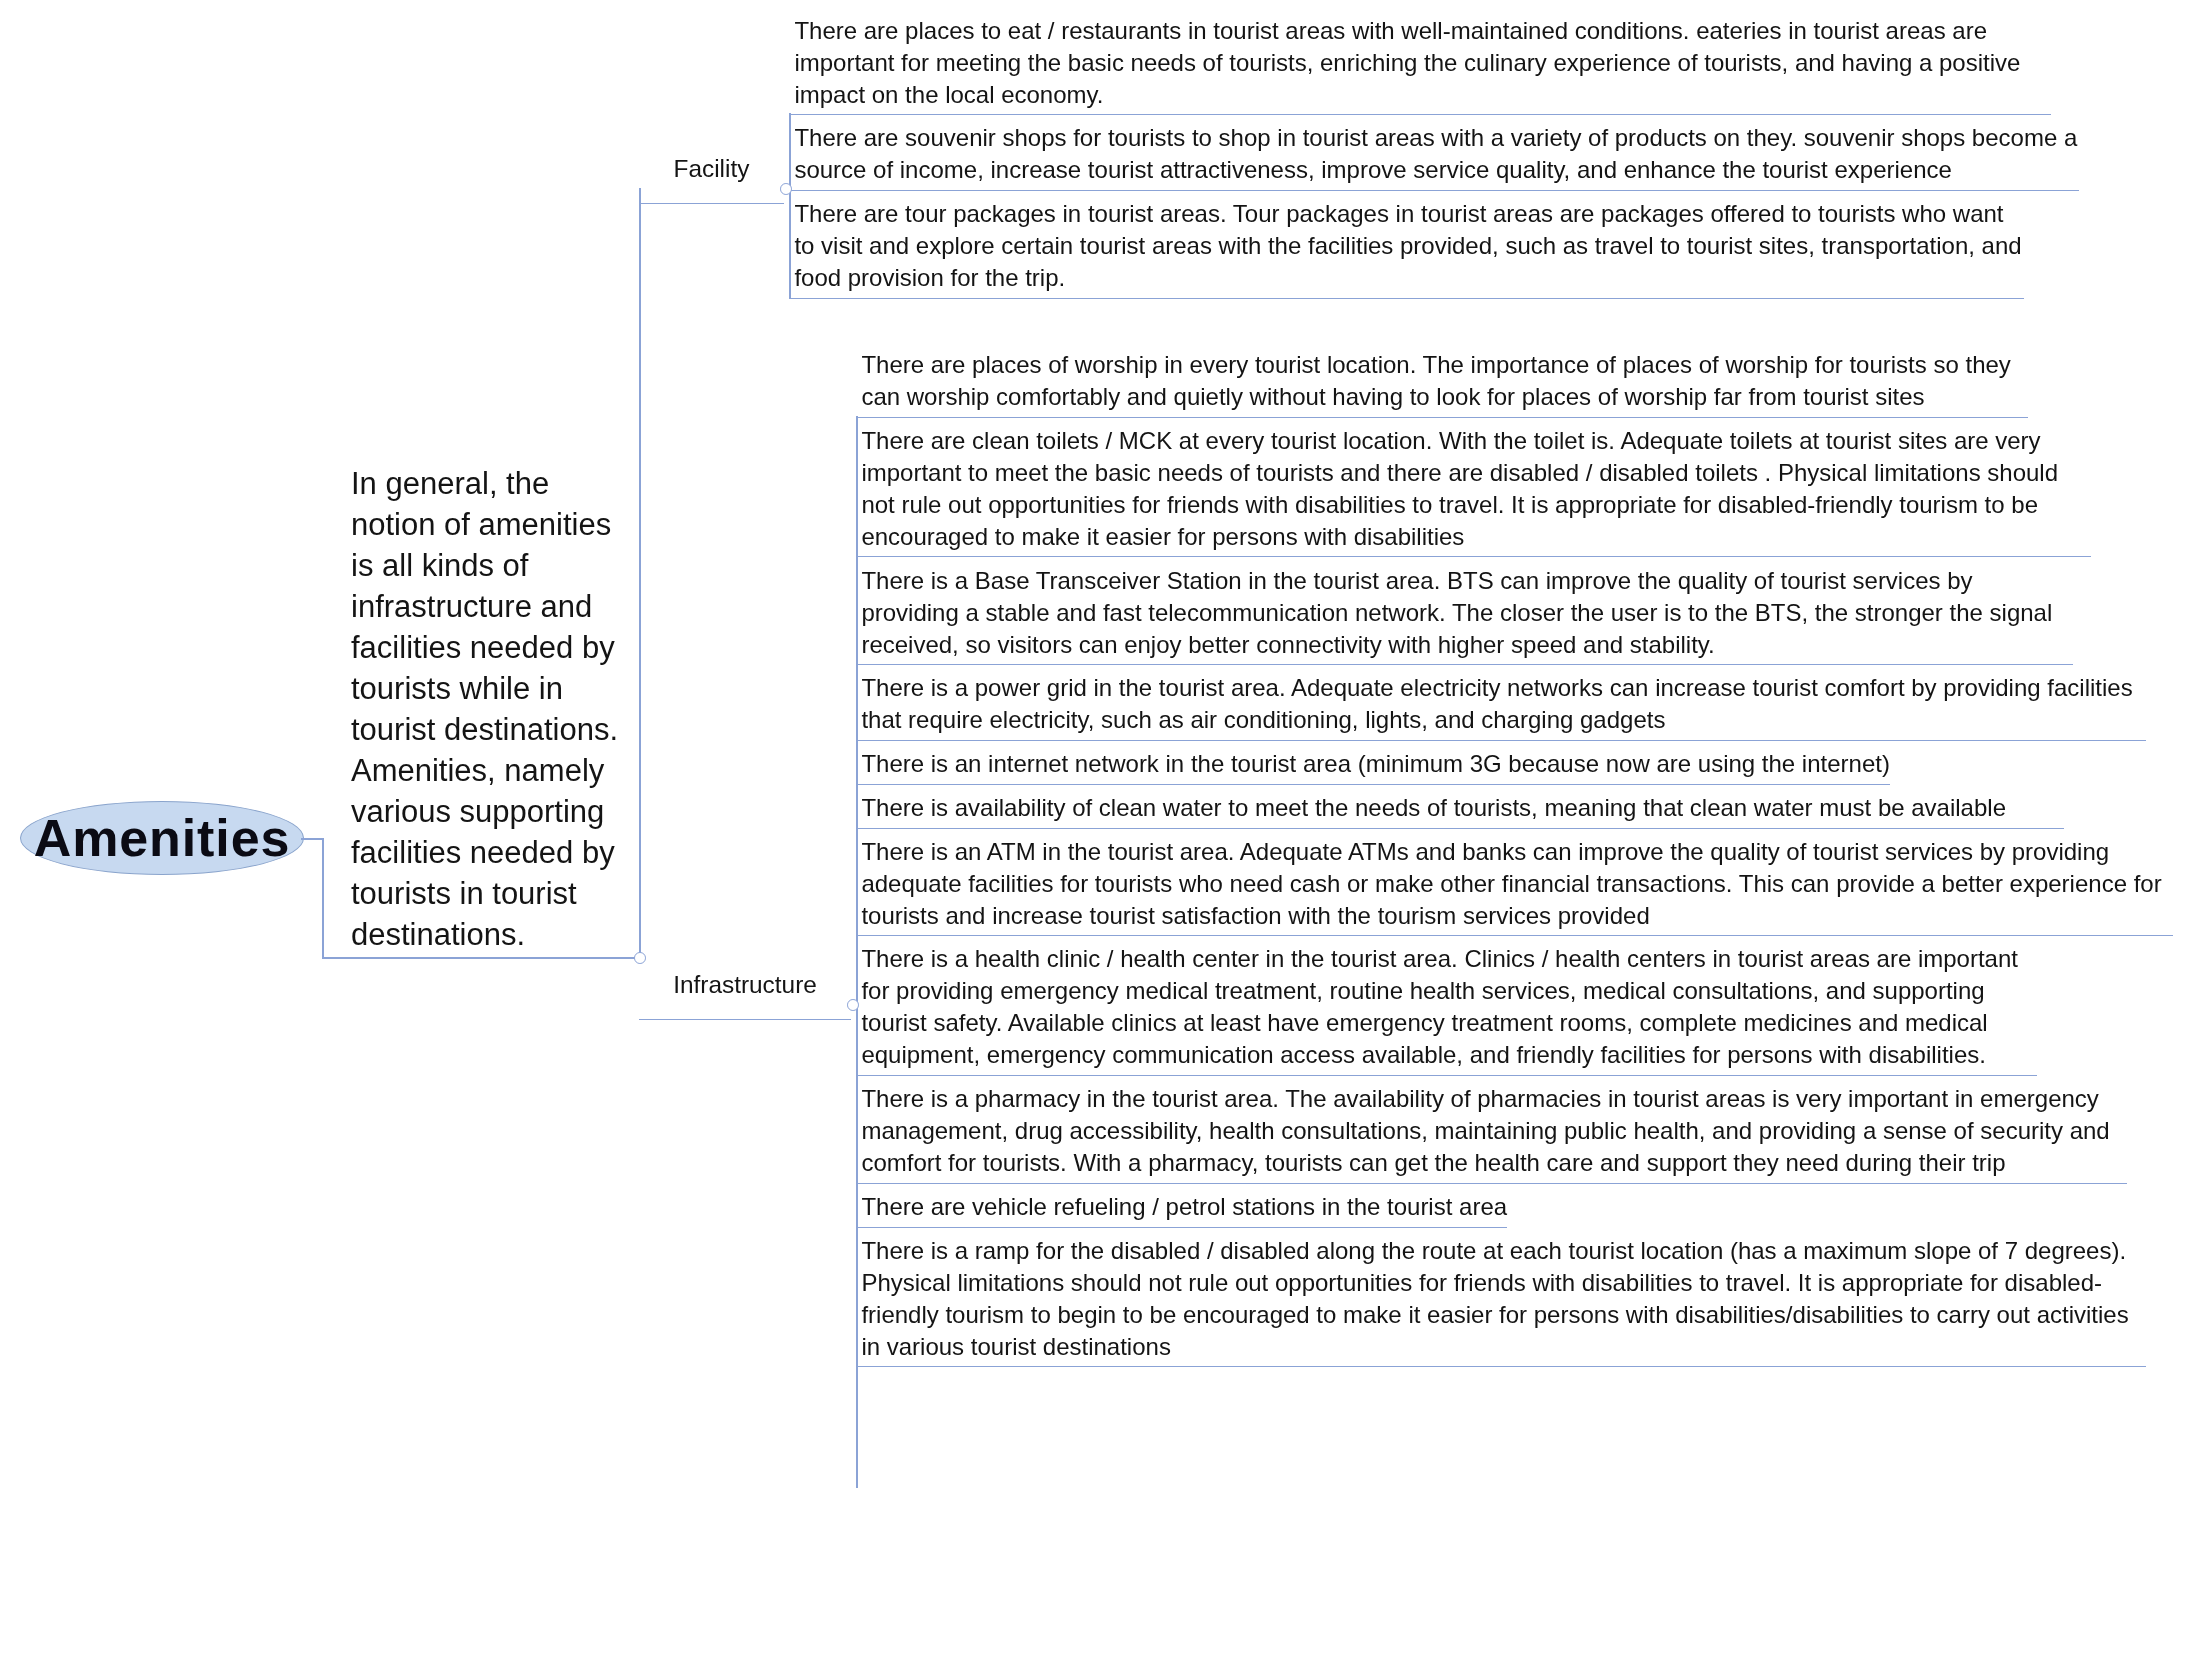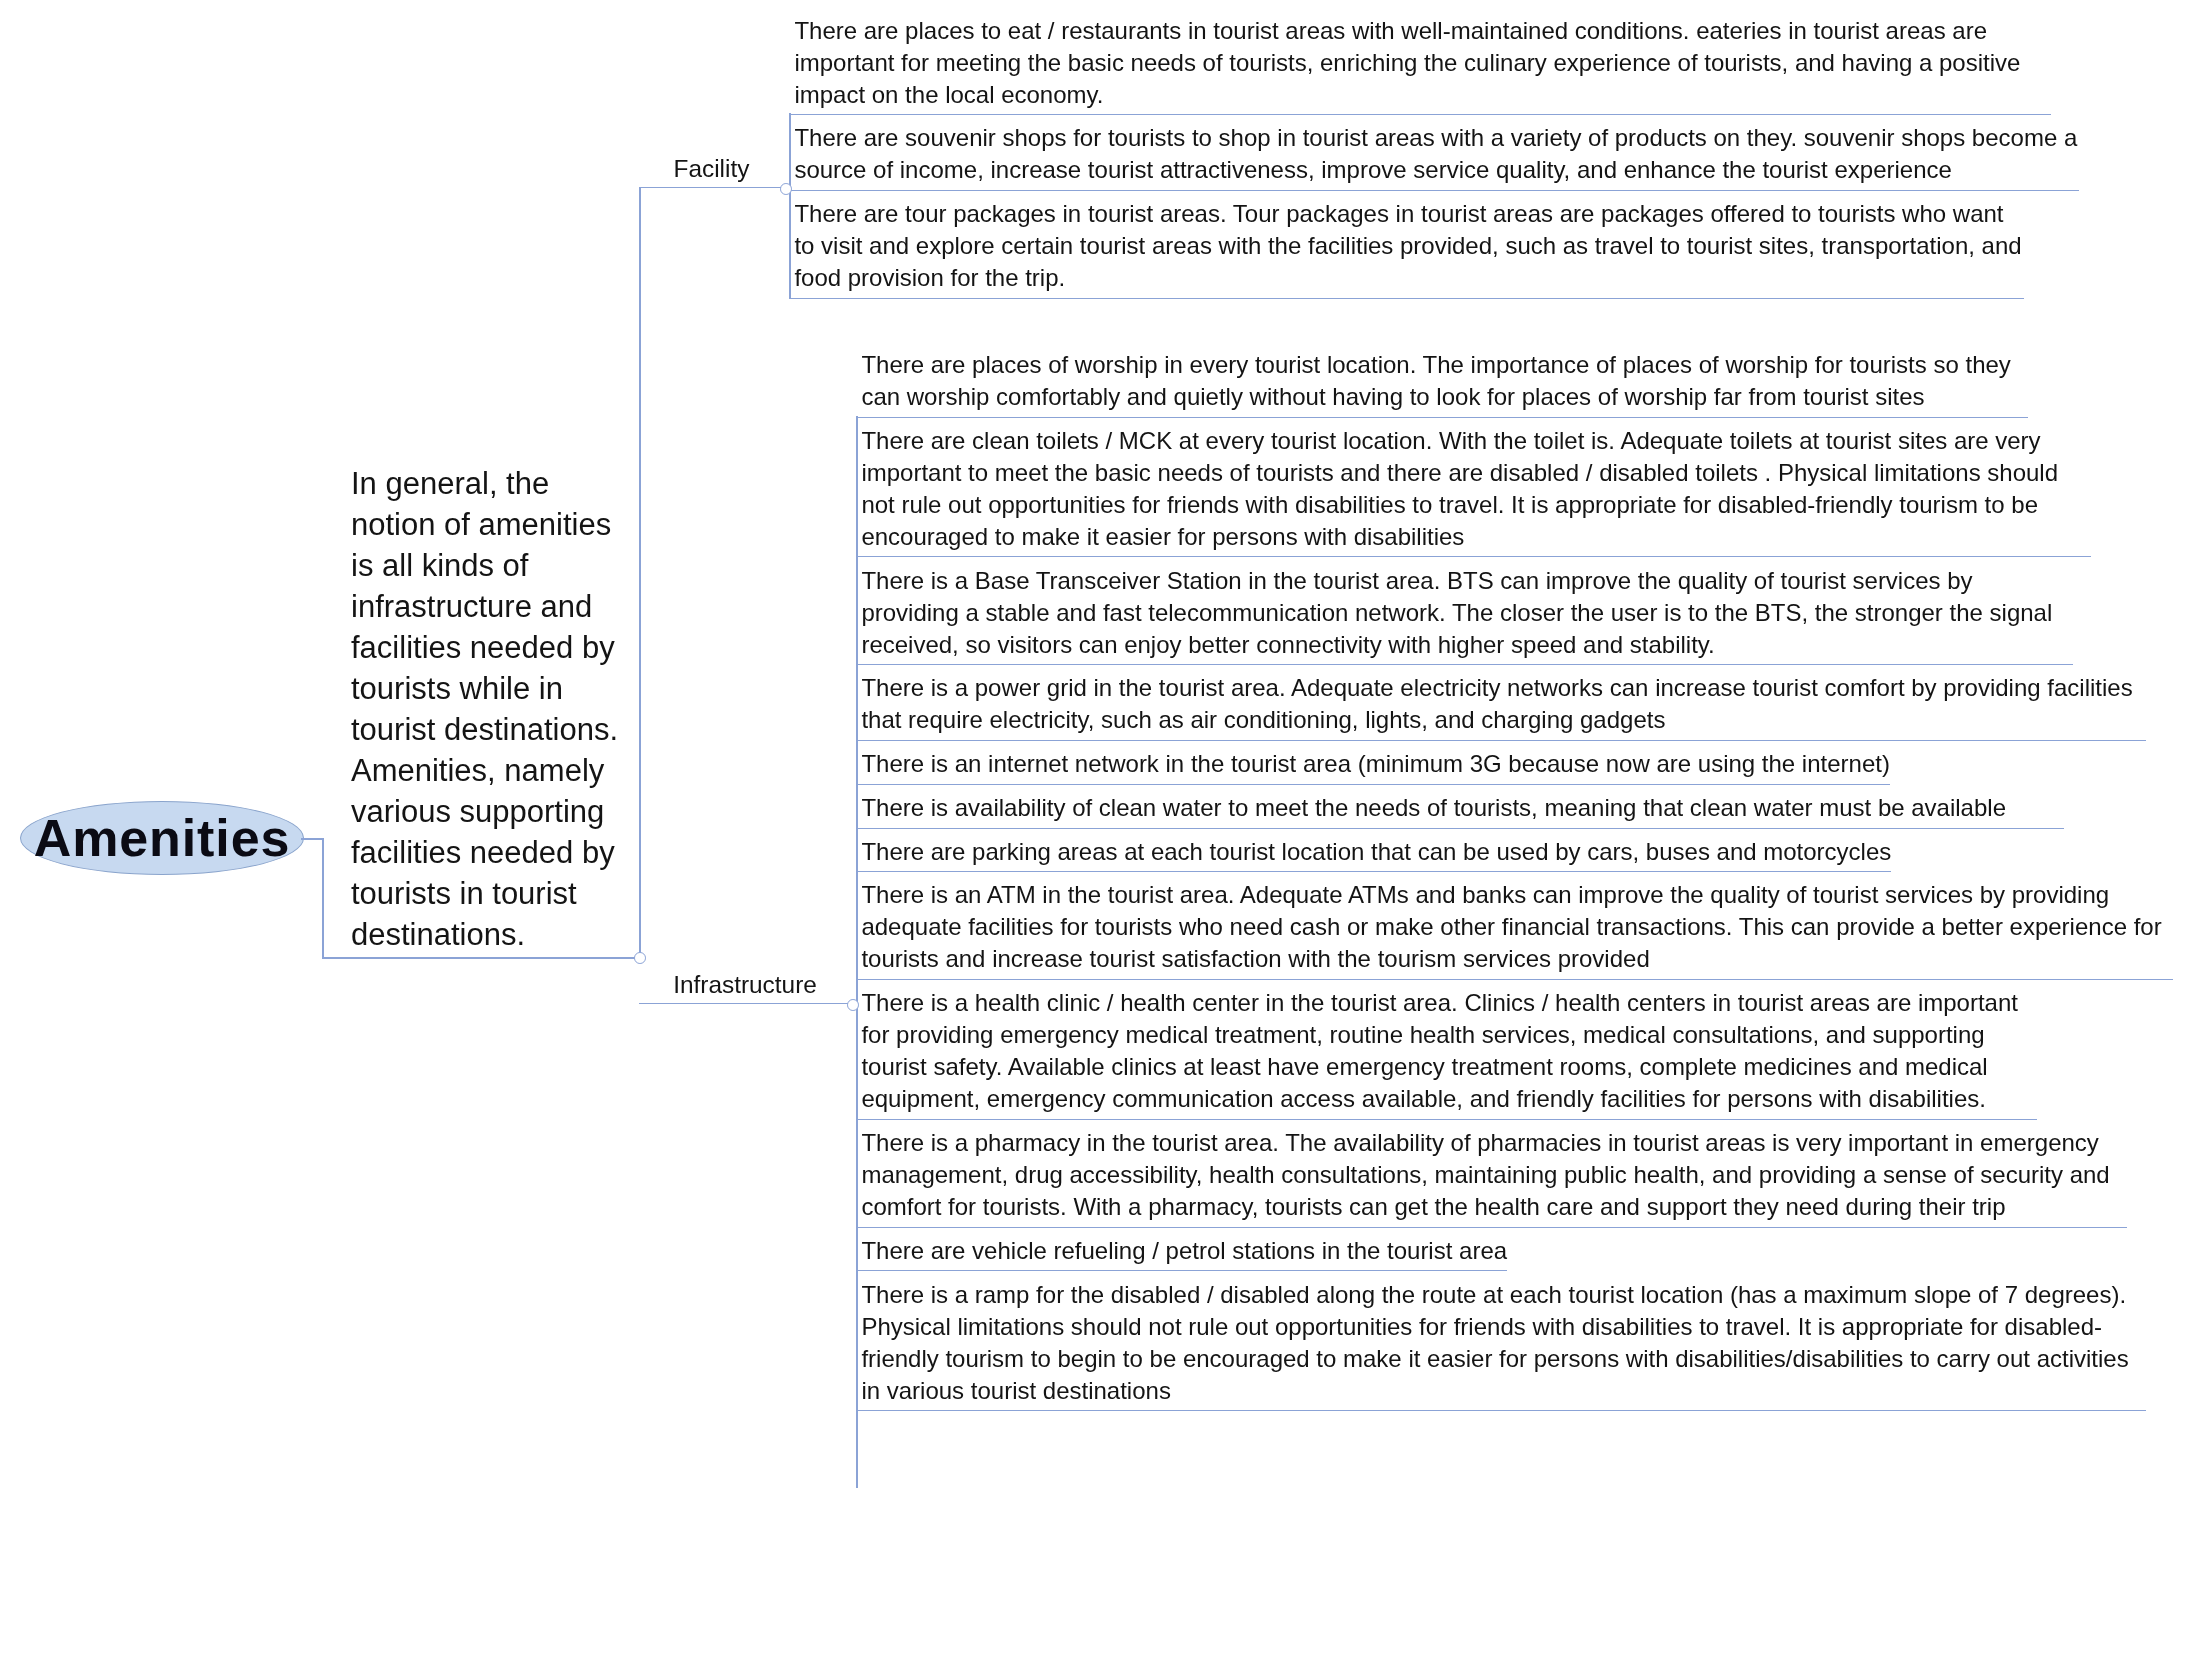--- a/index.html
+++ b/index.html
@@ -26,21 +26,21 @@
   .desc{
     position:absolute;
     left:351px;top:463px;width:271px;
     font-size:31px;line-height:41px;
     padding-bottom:7.2px;
   }
   .branch-label{
     position:absolute;
     font-size:24.4px;line-height:32px;
     text-align:center;
-    padding-bottom:2px;
+    padding-bottom:18px;
     border-bottom:1.8px solid var(--accent,#8ba3d6);
     box-sizing:content-box;
   }
   #facility-label{left:639px;top:153px;width:145px;}
   #infra-label{left:639px;top:969px;width:212px;}
   .children{
     position:absolute;
     display:flex;flex-direction:column;gap:7.2px;
     align-items:flex-start;
   }
@@ -78,21 +78,20 @@
 
   <div class="branch-label" id="infra-label">Infrastructure</div>
 
   <div class="children" id="infra-children">
     <div class="leaf" style="width:1167px">There are places of worship in every tourist location. The importance of places of worship for tourists so they can worship comfortably and quietly without having to look for places of worship far from tourist sites</div>
     <div class="leaf" style="width:1230px">There are clean toilets / MCK at every tourist location. With the toilet is. Adequate toilets at tourist sites are very important to meet the basic needs of tourists and there are disabled / disabled toilets . Physical limitations should not rule out opportunities for friends with disabilities to travel. It is appropriate for disabled-friendly tourism to be encouraged to make it easier for persons with disabilities</div>
     <div class="leaf" style="width:1212px">There is a Base Transceiver Station in the tourist area. BTS can improve the quality of tourist services by providing a stable and fast telecommunication network. The closer the user is to the BTS, the stronger the signal received, so visitors can enjoy better connectivity with higher speed and stability.</div>
     <div class="leaf" style="width:1285px">There is a power grid in the tourist area. Adequate electricity networks can increase tourist comfort by providing facilities that require electricity, such as air conditioning, lights, and charging gadgets</div>
     <div class="leaf">There is an internet network in the tourist area (minimum 3G because now are using the internet)</div>
     <div class="leaf" style="width:1203px">There is availability of clean water to meet the needs of tourists, meaning that clean water must be available</div>
-    <div class="leaf">There are parking areas at each tourist location that can be used by cars, buses and motorcycles</div>
     <div class="leaf" style="width:1312px">There is an ATM in the tourist area. Adequate ATMs and banks can improve the quality of tourist services by providing adequate facilities for tourists who need cash or make other financial transactions. This can provide a better experience for tourists and increase tourist satisfaction with the tourism services provided</div>
     <div class="leaf" style="width:1176px">There is a health clinic / health center in the tourist area. Clinics / health centers in tourist areas are important for providing emergency medical treatment, routine health services, medical consultations, and supporting tourist safety. Available clinics at least have emergency treatment rooms, complete medicines and medical equipment, emergency communication access available, and friendly facilities for persons with disabilities.</div>
     <div class="leaf" style="width:1266px">There is a pharmacy in the tourist area. The availability of pharmacies in tourist areas is very important in emergency management, drug accessibility, health consultations, maintaining public health, and providing a sense of security and comfort for tourists. With a pharmacy, tourists can get the health care and support they need during their trip</div>
     <div class="leaf">There are vehicle refueling / petrol stations in the tourist area</div>
     <div class="leaf" style="width:1285px">There is a ramp for the disabled / disabled along the route at each tourist location (has a maximum slope of 7 degrees). Physical limitations should not rule out opportunities for friends with disabilities to travel. It is appropriate for disabled-friendly tourism to begin to be encouraged to make it easier for persons with disabilities/disabilities to carry out activities in various tourist destinations</div>
   </div>
 
 <div class="cline" style="left: 301px; top: 838px; width: 21px; height: 1.8px;"></div>
     <div class="cline" style="left: 322px; top: 838px; width: 1.8px; height: 121px;"></div>
     <div class="cline" style="left: 322px; top: 957px; width: 313px; height: 1.8px;"></div>

